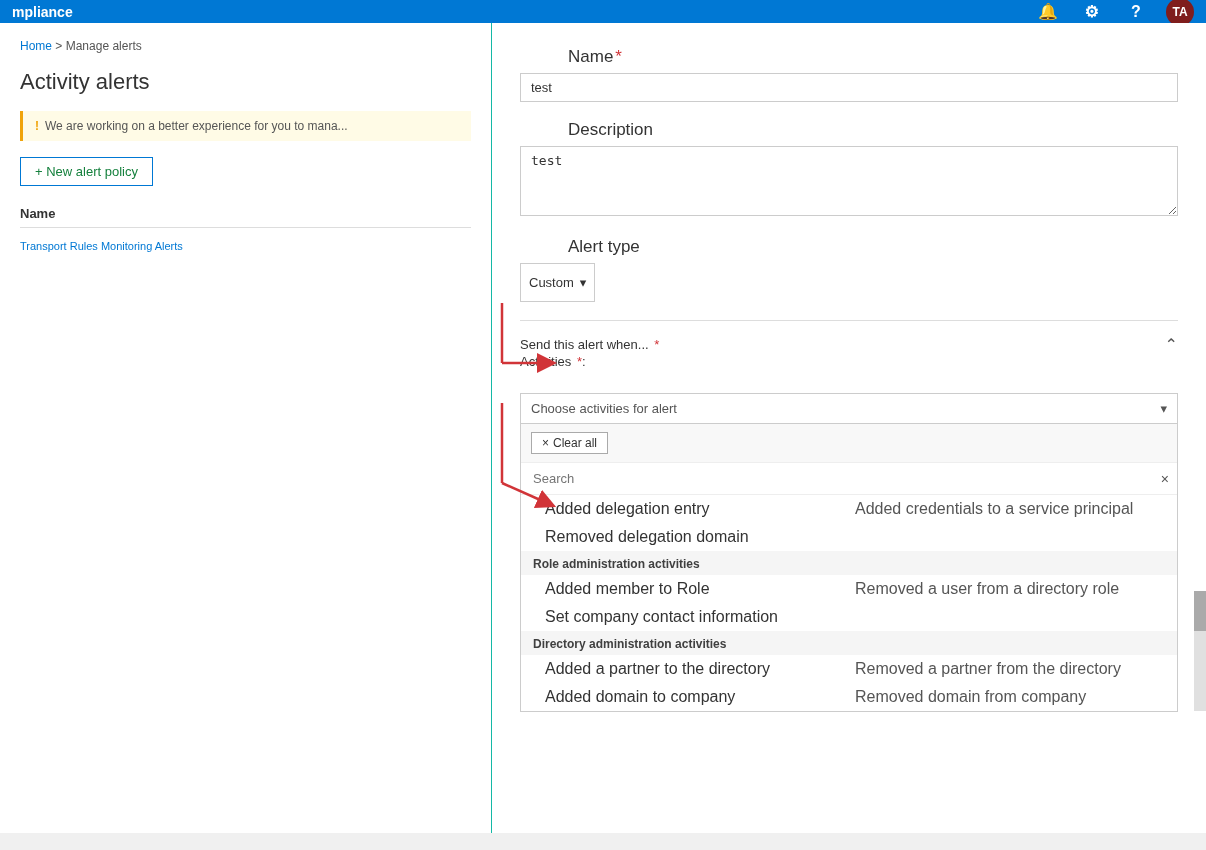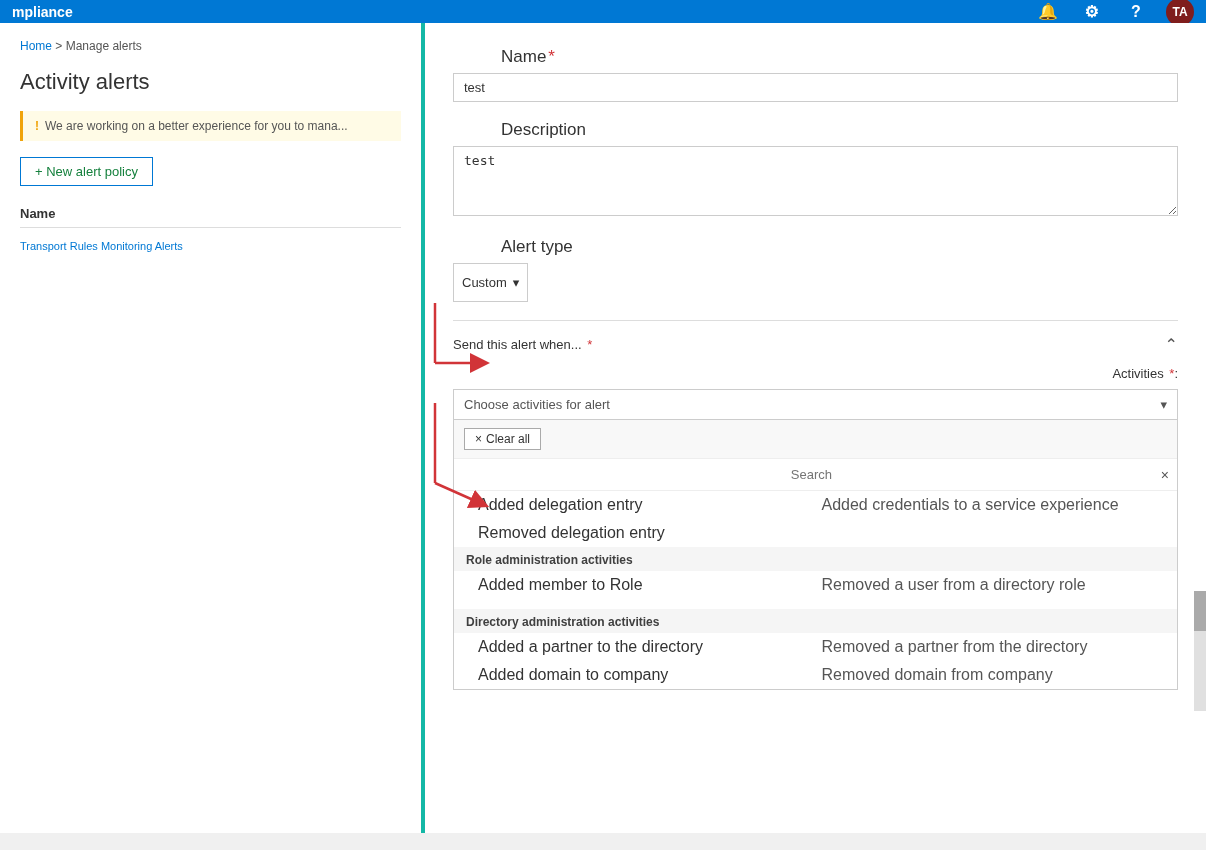--- a/index.html
+++ b/index.html
@@ -36,23 +36,23 @@
     }
 
     
     .main-layout {
       display: flex;
       height: calc(850px - 40px);
     }
 
     
     .left-panel {
-      width: 425px;
-      background: white;
-      border-right: 4px solid #14b8a6;
+      width: 492px;
+      background: white;
+      border-right: 1px solid #14b8a6;
       padding: 16px 20px;
       overflow-y: auto;
       flex-shrink: 0;
     }
     .breadcrumb { font-size: 12px; color: #555; margin-bottom: 16px; }
     .breadcrumb a { color: #0078d4; text-decoration: none; }
     .breadcrumb span { color: #555; }
     .page-title { font-size: 22px; color: #333; font-weight: 300; margin-bottom: 16px; }
     .info-banner {
       background: #fffbe6;
@@ -130,35 +130,34 @@
       gap: 6px;
     }
 
     .section-header {
       display: flex;
       justify-content: space-between;
       align-items: center;
       border-top: 1px solid #ddd;
       padding-top: 14px;
       margin-top: 4px;
-      margin-bottom: 12px;
     }
     .section-title {
       font-size: 13px;
       font-weight: 500;
       color: #333;
     }
     .section-title .required { color: #d13438; }
     .chevron-up {
       font-size: 16px;
       color: #555;
       cursor: pointer;
     }
 
-    .activities-label { font-size: 13px; font-weight: 500; color: #333; margin-bottom: 8px; text-align: right; }
+    .activities-label { font-size: 13px; font-weight: 500; color: #333; margin-bottom: 24px; }
 
     .dropdown-trigger {
       width: 100%;
       border: 1px solid #ccc;
       padding: 7px 10px;
       font-size: 13px;
       color: #555;
       background: white;
       display: flex;
       justify-content: space-between;
@@ -195,21 +194,20 @@
       border-bottom: 1px solid #eee;
       padding: 4px 8px;
     }
     .search-input {
       flex: 1;
       border: none;
       outline: none;
       font-size: 13px;
       color: #333;
       padding: 4px 4px;
-      text-align: center;
     }
     .search-clear { font-size: 14px; color: #555; cursor: pointer; }
 
     .dropdown-list { max-height: 220px; overflow-y: auto; }
     .group-header {
       font-size: 12px;
       color: #404040;
       font-weight: 600;
       padding: 6px 12px 4px 12px;
       background: #f5f5f5;
@@ -342,36 +340,37 @@
 
         <div class="search-row">
           <input type="text" class="search-input" placeholder="Search" style="">
           <span class="search-clear">×</span>
         </div>
 
         <div class="dropdown-list">
 
           <div class="list-item">
             <span class="list-col-left">Added delegation entry</span>
-            <span class="list-col-right">Added credentials to a service experience</span>
-          </div>
-
-          <div class="list-item">
-            <span class="list-col-left">Removed delegation entry</span>
+            <span class="list-col-right">Added credentials to a service principal</span>
+          </div>
+
+          <div class="list-item">
+            <span class="list-col-left">Removed delegation domain</span>
             <span class="list-col-right"></span>
           </div>
 
           <div class="group-header">Role administration activities</div>
 
           <div class="list-item">
             <span class="list-col-left">Added member to Role</span>
             <span class="list-col-right">Removed a user from a directory role</span>
           </div>
 
           <div class="list-item">
+            <span class="list-col-left">Set company contact information</span>
             <span class="list-col-right"></span>
           </div>
 
           <div class="group-header">Directory administration activities</div>
 
           <div class="list-item">
             <span class="list-col-left">Added a partner to the directory</span>
             <span class="list-col-right">Removed a partner from the directory</span>
           </div>
 

